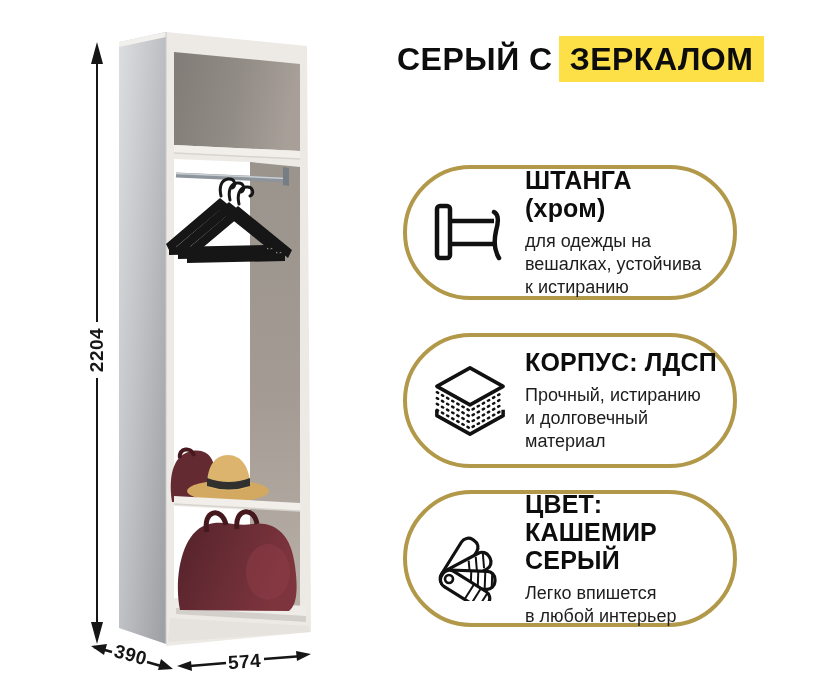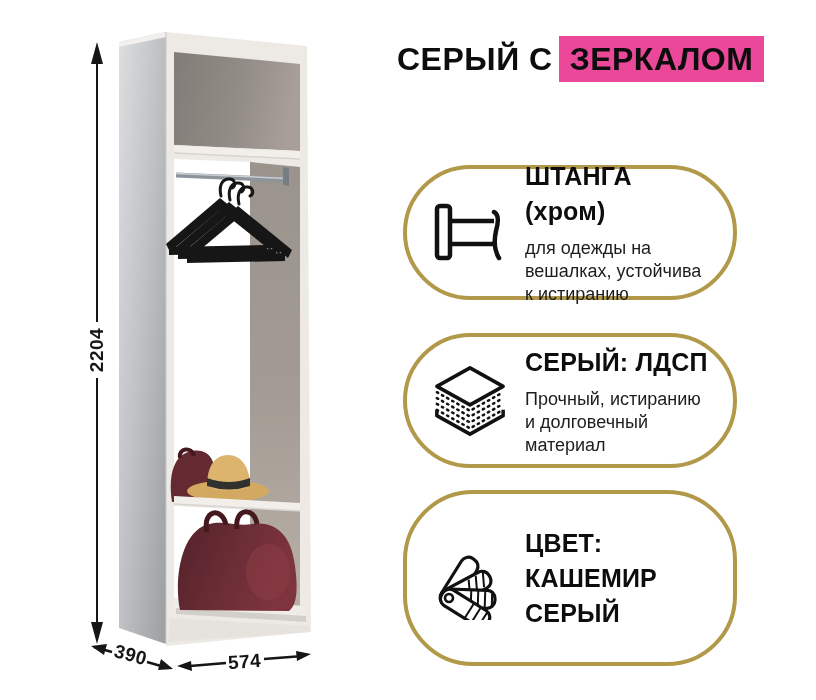--- a/index.html
+++ b/index.html
@@ -8,35 +8,35 @@
     font-family:"Liberation Sans", sans-serif;color:#141414;overflow:hidden;
   }
   .stage{position:absolute;inset:0;}
   
   .title{
     position:absolute;left:397px;top:36px;width:400px;
     font-size:32px;font-weight:700;letter-spacing:.5px;line-height:46px;
     white-space:nowrap;color:#0d0d0d;
   }
   .title .hl{
-    display:inline-block;background:#ec4899;padding:0 11px;margin-left:6px;
+    display:inline-block;background:#fde047;padding:0 11px;margin-left:6px;
   }
   
   .pill{
     position:absolute;left:403px;width:334px;height:135px;box-sizing:border-box;
     border:4px solid #b2994a;border-radius:70px;background:#ffffff;
     display:flex;align-items:center;padding-left:20px;gap:12px;
   }
   .pill-1{top:165px;}
   .pill-2{top:333px;}
-  .pill-3{top:490px;height:176px;}
+  .pill-3{top:490px;height:137px;}
   .pill-icon{width:86px;flex:0 0 86px;display:flex;justify-content:center;align-items:center;}
   .pill-text{flex:1;padding-right:14px;}
   .pill-title{
-    font-size:25px;font-weight:700;line-height:35px;color:#0d0d0d;
+    font-size:25px;font-weight:700;line-height:28px;color:#0d0d0d;
     white-space:pre-line;letter-spacing:.2px;
   }
   .pill-desc{
     font-size:18px;font-weight:500;line-height:23px;color:#1d1d1d;
     white-space:pre-line;margin-top:8px;
   }
   
   .figure{position:absolute;left:60px;top:20px;width:290px;height:680px;}
   .dim-text{font-size:19px;font-weight:700;fill:#161616;letter-spacing:.5px;}
 </style>
@@ -165,21 +165,21 @@
       <svg width="78" height="78" viewBox="0 0 80 80">
         <polygon points="40,6 74,25 40,44 6,25" fill="none" stroke="#111" stroke-width="3.6" stroke-linejoin="round"></polygon>
         <path d="M6,31 L40,50 L74,31" fill="none" stroke="#111" stroke-width="2.6" stroke-dasharray="1.5 4.5" stroke-linecap="round"></path>
         <path d="M6,37 L40,56 L74,37" fill="none" stroke="#111" stroke-width="2.6" stroke-dasharray="1.5 4.5" stroke-linecap="round"></path>
         <path d="M6,43 L40,62 L74,43" fill="none" stroke="#111" stroke-width="2.6" stroke-dasharray="1.5 4.5" stroke-linecap="round"></path>
         <path d="M6,49 L40,68 L74,49" fill="none" stroke="#111" stroke-width="2.6" stroke-dasharray="1.5 4.5" stroke-linecap="round"></path>
         <path d="M6,49 L6,55 L40,74 L74,55 L74,49" fill="none" stroke="#111" stroke-width="3.6" stroke-linejoin="round"></path>
       </svg>
     </div>
     <div class="pill-text">
-      <div class="pill-title">СЕРЫЙ: ЛДСП</div>
+      <div class="pill-title">КОРПУС: ЛДСП</div>
       <div class="pill-desc">Прочный, истиранию
 и долговечный
 материал</div>
     </div>
   </div>
 
   <div class="pill pill-3">
     <div class="pill-icon">
       <svg width="82" height="84" viewBox="0 0 82 84">
         <g transform="translate(20,62)">
@@ -205,16 +205,18 @@
             <line x1="32" y1="-8" x2="32" y2="8" stroke="#111" stroke-width="2"></line>
             <line x1="40" y1="-8" x2="40" y2="8" stroke="#111" stroke-width="2"></line>
           </g>
           <circle cx="0" cy="0" r="4" fill="#fff" stroke="#111" stroke-width="2.6"></circle>
         </g>
       </svg>
     </div>
     <div class="pill-text">
       <div class="pill-title">ЦВЕТ:
 КАШЕМИР СЕРЫЙ</div>
+      <div class="pill-desc">Легко впишется
+в любой интерьер</div>
     </div>
   </div>
 
 </div>
 
 </body></html>

